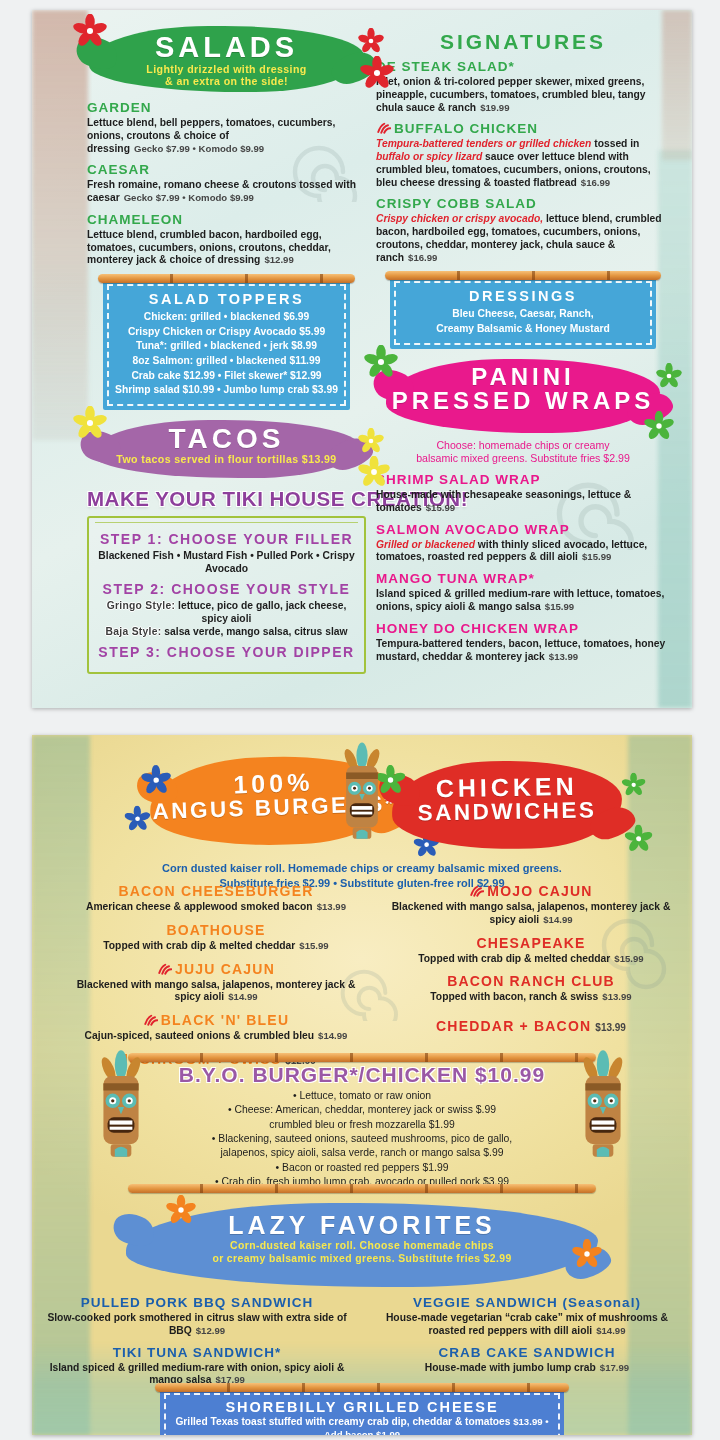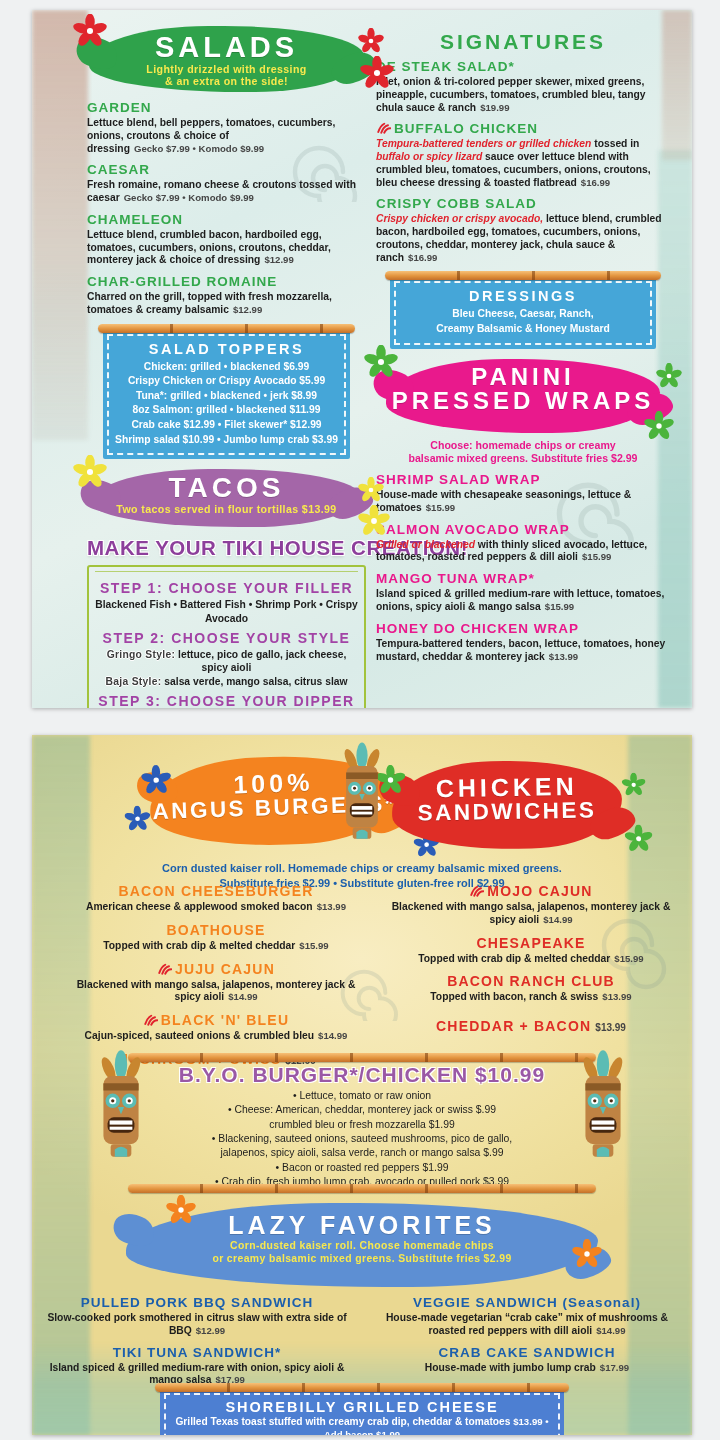--- a/index.html
+++ b/index.html
@@ -204,24 +204,20 @@
         <p><span>Lettuce blend, bell peppers, tomatoes, cucumbers, onions, croutons &amp; choice of dressing</span><span class="price">Gecko $7.99 • Komodo $9.99</span></p>
       </div>
       <div class="mi">
         <h4 class="green-h">CAESAR</h4>
         <p><span>Fresh romaine, romano cheese &amp; croutons tossed with caesar</span><span class="price">Gecko $7.99 • Komodo $9.99</span></p>
       </div>
       <div class="mi">
         <h4 class="green-h">CHAMELEON</h4>
         <p><span>Lettuce blend, crumbled bacon, hardboiled egg, tomatoes, cucumbers, onions, croutons, cheddar, monterey jack &amp; choice of dressing</span><span class="price">$12.99</span></p>
       </div>
-      <div class="mi">
-        <h4 class="green-h">CHAR-GRILLED ROMAINE</h4>
-        <p><span>Charred on the grill, topped with fresh mozzarella, tomatoes &amp; creamy balsamic</span><span class="price">$12.99</span></p>
-      </div>
 
       <div style="margin:4px 16px 10px">
         <div class="bamboo"></div>
         <div class="bluebox">
             <div class="bluebox-in">
           <div class="bluebox-title">SALAD TOPPERS</div>
           <div class="bluebox-line">Chicken: grilled • blackened $6.99</div>
           <div class="bluebox-line">Crispy Chicken or Crispy Avocado $5.99</div>
           <div class="bluebox-line">Tuna*: grilled • blackened • jerk $8.99</div>
           <div class="bluebox-line">8oz Salmon: grilled • blackened $11.99</div>
@@ -241,21 +237,21 @@
         <svg class="fl" style="right:-30px;top:36px;color:#f0e23c" width="32" height="32" viewBox="0 0 40 40">
             <use href="#flower" fill="currentColor"></use>
           </svg>
         <div class="splash-title" style="font-size:28px">TACOS</div>
         <div class="splash-sub yellow-sub" style="font-size:10.6px">Two tacos served in flour tortillas  $13.99</div>
       </div>
 
       <div class="creation-banner">MAKE YOUR TIKI HOUSE CREATION!</div>
       <div class="steps-box">
         <div class="step-h">STEP 1: CHOOSE YOUR FILLER</div>
-        <div class="step-t">Blackened Fish • Battered Fish • Shrimp Pork • Crispy Avocado</div>
+        <div class="step-t">Blackened Fish • Mustard Fish • Pulled Pork • Crispy Avocado</div>
         <div class="step-h">STEP 2: CHOOSE YOUR STYLE</div>
         <div class="step-t"><span class="style-label">Gringo Style:</span><span> lettuce, pico de gallo, jack cheese, spicy aioli</span></div>
         <div class="step-t"><span class="style-label">Baja Style:</span><span> salsa verde, mango salsa, citrus slaw</span></div>
         <div class="step-h">STEP 3: CHOOSE YOUR DIPPER</div>
 
       </div>
     </div>
 
     <div class="p1-colR">
       <h3 class="section-h">SIGNATURES</h3>
@@ -292,21 +288,21 @@
           </svg>
         <svg class="fl" style="right:-22px;top:4px;color:#4bb43c" width="26" height="26" viewBox="0 0 40 40">
             <use href="#flower" fill="currentColor"></use>
           </svg>
         <svg class="fl" style="right:-14px;bottom:-8px;color:#4bb43c" width="30" height="30" viewBox="0 0 40 40">
             <use href="#flower" fill="currentColor"></use>
           </svg>
         <div class="splash-title" style="font-size:24px">PANINI</div>
         <div class="splash-title" style="font-size:24px">PRESSED WRAPS</div>
       </div>
-      <div class="pink-sub" style="text-align:center;font-weight:bold;font-size:10.6px;line-height:1.3;margin-bottom:6px">
+      <div class="pink-sub" style="text-align:center;font-weight:normal;font-size:10.6px;line-height:1.3;margin-bottom:6px">
         <div>Choose: homemade chips or creamy</div>
           <div>balsamic mixed greens. Substitute fries $2.99</div>
       </div>
 
       <div class="mi">
         <h4 class="pink-h">SHRIMP SALAD WRAP</h4>
         <p><span>House-made with chesapeake seasonings, lettuce &amp; tomatoes</span><span class="price">$15.99</span></p>
       </div>
       <div class="mi">
         <h4 class="pink-h">SALMON AVOCADO WRAP</h4>

